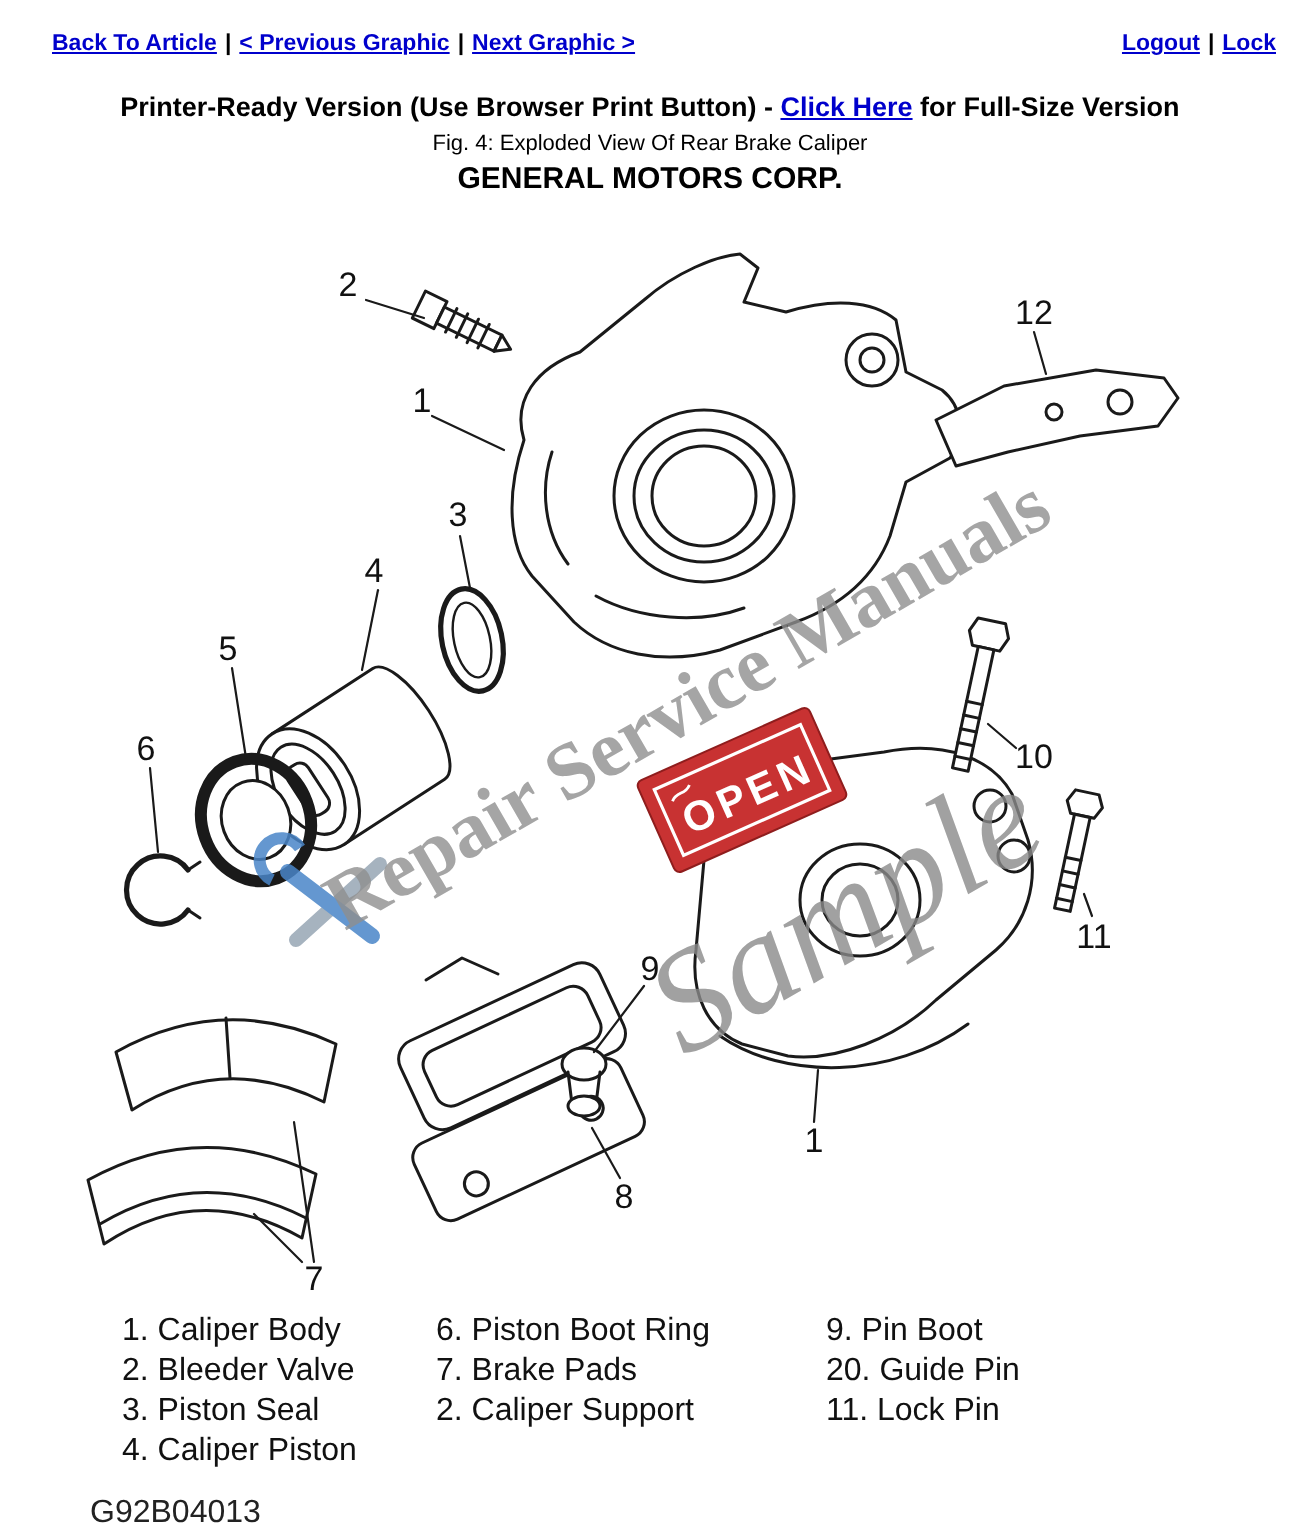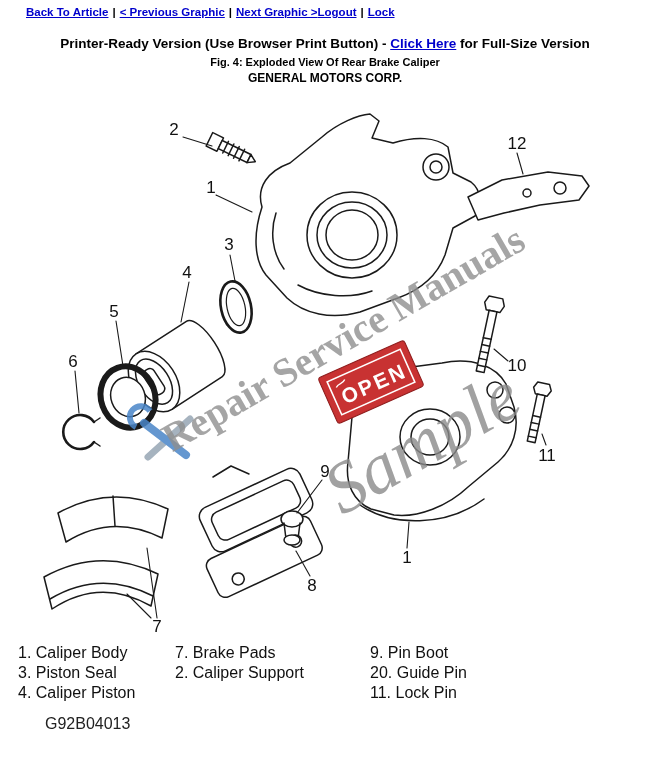--- a/index.html
+++ b/index.html
@@ -1,31 +1,31 @@
 <!DOCTYPE html>
 <html><head>
 <meta charset="utf-8">
 <style>
   html,body { margin:0; padding:0; }
   body {
     width:650px; height:764px; background:#ffffff; overflow:hidden;
     font-family:"Liberation Sans", sans-serif; color:#000;
   }
   .topnav {
-    display:flex; align-items:center;
-    padding:6px 10px 2px 26px; font-size:11.5px; font-weight:bold;
+    display:flex; justify-content:space-between; align-items:center;
+    padding:16px 10px 2px 26px; font-size:11.5px; font-weight:bold;
   }
   .nav-right { padding-right:2px; }
   a.link { color:#0000cc; text-decoration:underline; cursor:pointer; }
   .sep { color:#000; margin:0 4px; }
   .title-line { text-align:center; font-size:13.5px; font-weight:bold; margin-top:16px; }
-  .fig-title { text-align:center; font-size:11px; font-weight:bold; margin-top:5px; }
-  .company  { text-align:center; font-size:12px; font-weight:bold; margin-top:3px; }
+  .fig-title { text-align:center; font-size:11px; font-weight:normal; margin-top:5px; }
+  .company  { text-align:center; font-size:15px; font-weight:bold; margin-top:3px; }
   svg.diagram { display:block; margin:0 auto; }
-  .legend { display:flex; padding-left:18px; font-size:16px; margin-top:2px; color:#111; }
+  .legend { display:flex; padding-left:61px; font-size:16px; margin-top:2px; color:#111; }
   .legend-col { line-height:20px; white-space:nowrap; }
   .legend-col.col1 { width:157px; }
   .legend-col.col2 { width:195px; }
   .fig-code { margin:12px 0 0 45px; font-size:16px; color:#222; }
 </style>
 </head>
 <body>
 
 <div class="page">
 
@@ -193,24 +193,26 @@
       <text x="325" y="392" text-anchor="middle">9</text>
       <text x="312" y="506" text-anchor="middle">8</text>
       <text x="407" y="478" text-anchor="middle">1</text>
       <text x="157" y="547" text-anchor="middle">7</text>
     </g>
   </svg>
 
   <div class="legend">
     <div class="legend-col col1">
       <div class="legend-item">1. Caliper Body</div>
+      <div class="legend-item">2. Bleeder Valve</div>
       <div class="legend-item">3. Piston Seal</div>
       <div class="legend-item">4. Caliper Piston</div>
     </div>
     <div class="legend-col col2">
+      <div class="legend-item">6. Piston Boot Ring</div>
       <div class="legend-item">7. Brake Pads</div>
       <div class="legend-item">2. Caliper Support</div>
     </div>
     <div class="legend-col col3">
       <div class="legend-item">9. Pin Boot</div>
       <div class="legend-item">20. Guide Pin</div>
       <div class="legend-item">11. Lock Pin</div>
     </div>
   </div>
 

